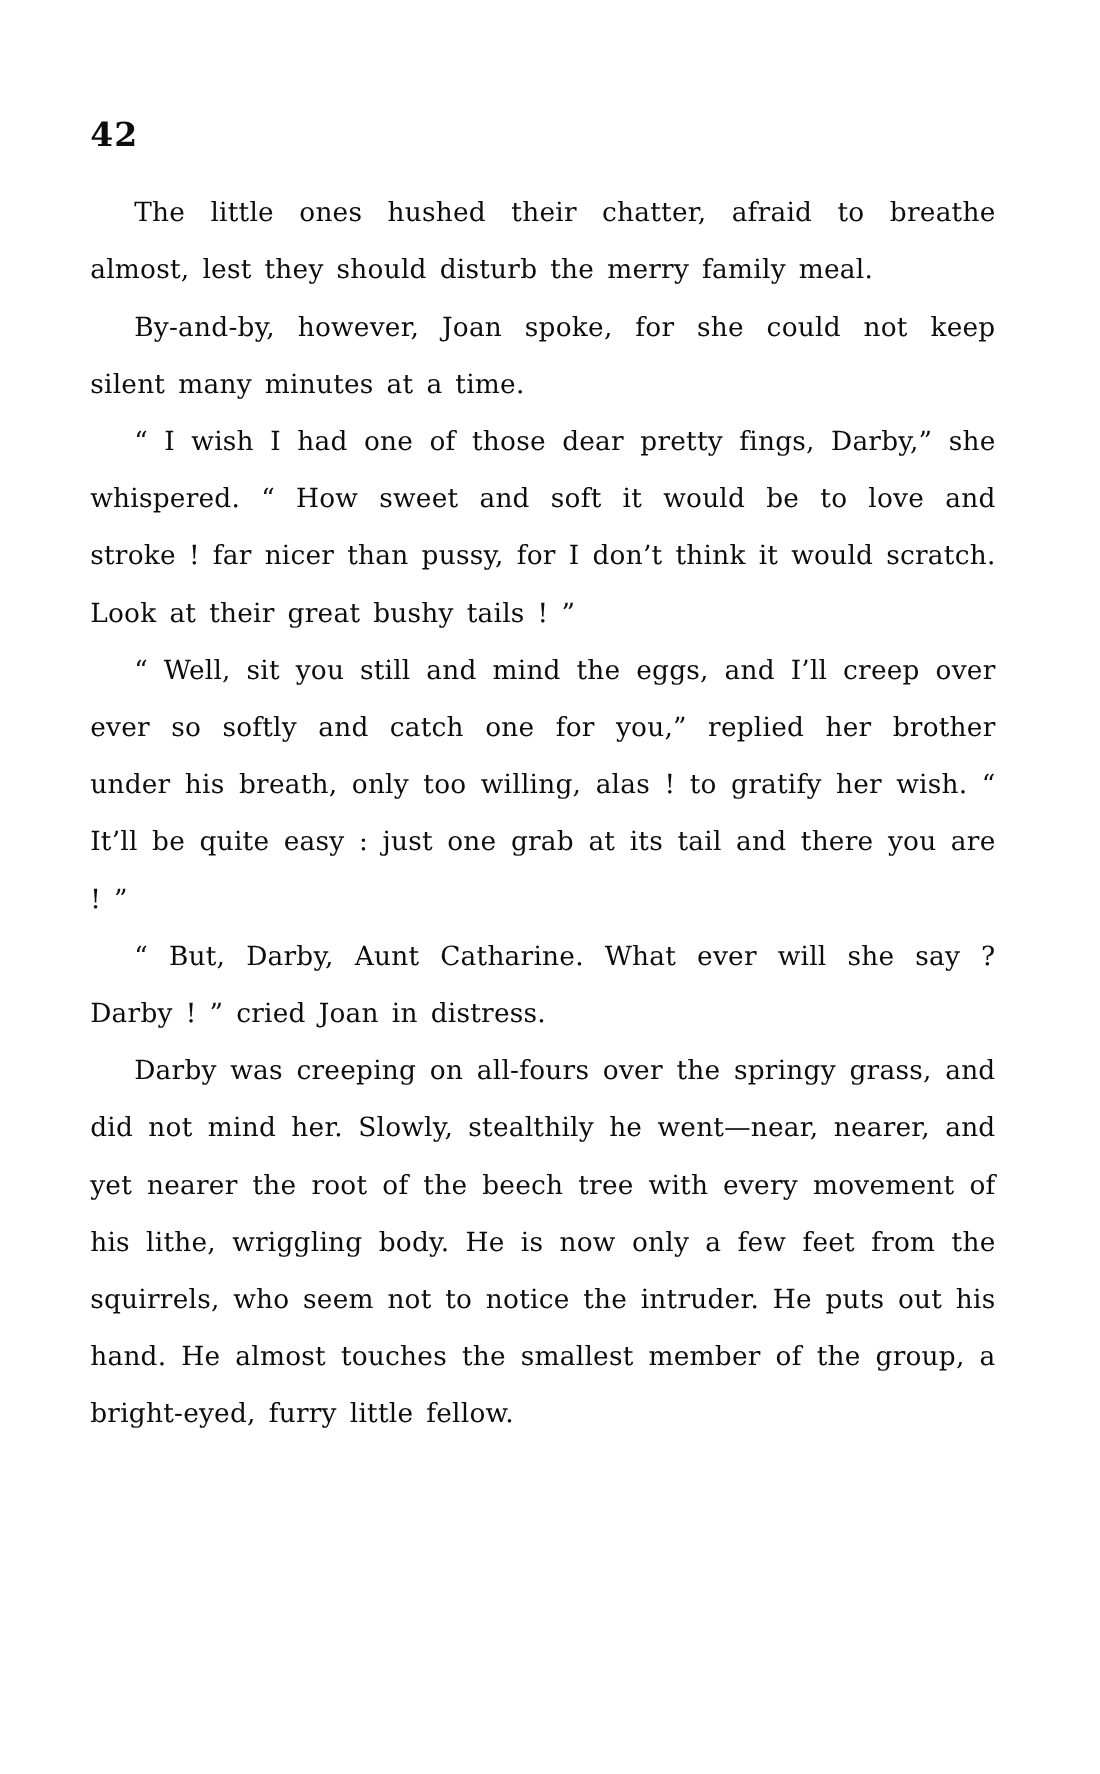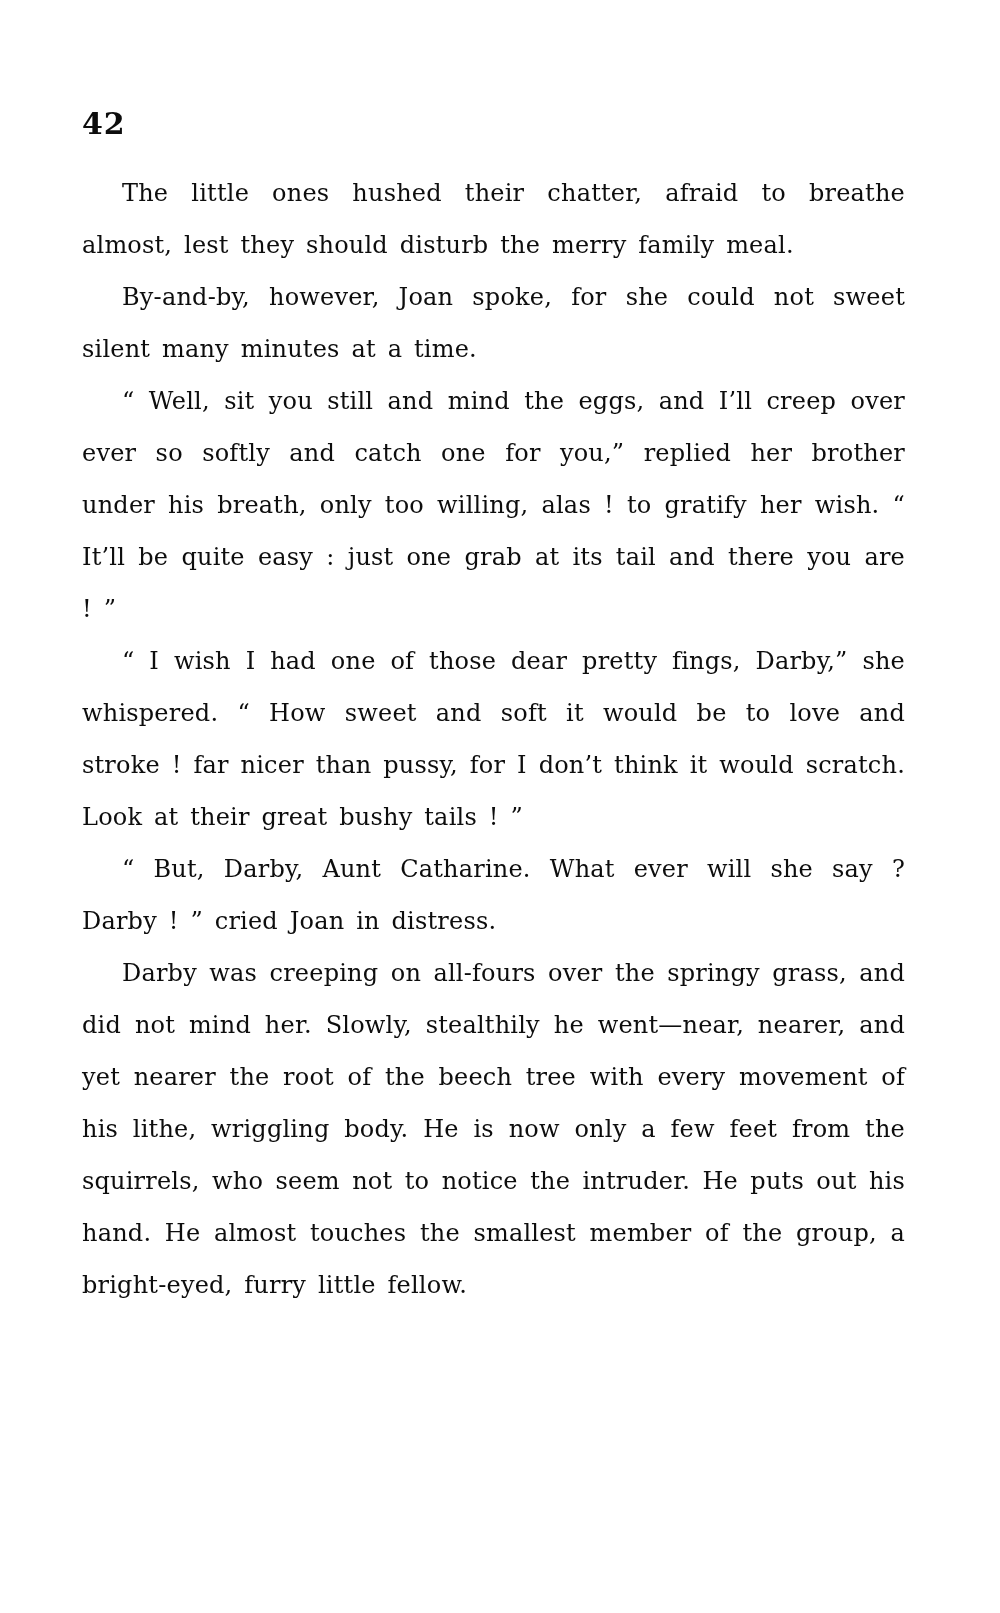--- a/index.html
+++ b/index.html
@@ -62,19 +62,19 @@
 </head>
 <body>
 
 <div class="page">
   <header class="running-head">
     <span class="page-num">42</span>
   </header>
 
   <main class="text-block">
     <p>The little ones hushed their chatter, afraid to breathe almost, lest they should disturb the merry family meal.</p>
-    <p>By-and-by, however, Joan spoke, for she could not sweet silent many minutes at a time.</p>
+    <p>By-and-by, however, Joan spoke, for she could not keep silent many minutes at a time.</p>
+    <p>“ I wish I had one of those dear pretty fings, Darby,” she whispered. “ How sweet and soft it would be to love and stroke ! far nicer than pussy, for I don’t think it would scratch. Look at their great bushy tails ! ”</p>
     <p>“ Well, sit you still and mind the eggs, and I’ll creep over ever so softly and catch one for you,” replied her brother under his breath, only too willing, alas ! to gratify her wish. “ It’ll be quite easy : just one grab at its tail and there you are ! ”</p>
-    <p>“ I wish I had one of those dear pretty fings, Darby,” she whispered. “ How sweet and soft it would be to love and stroke ! far nicer than pussy, for I don’t think it would scratch. Look at their great bushy tails ! ”</p>
     <p>“ But, Darby, Aunt Catharine. What ever will she say ? Darby ! ” cried Joan in distress.</p>
     <p>Darby was creeping on all-fours over the springy grass, and did not mind her. Slowly, stealthily he went—near, nearer, and yet nearer the root of the beech tree with every movement of his lithe, wriggling body. He is now only a few feet from the squirrels, who seem not to notice the intruder. He puts out his hand. He almost touches the smallest member of the group, a bright-eyed, furry little fellow.</p>
   </main>
 </div>
 
 </body></html>

